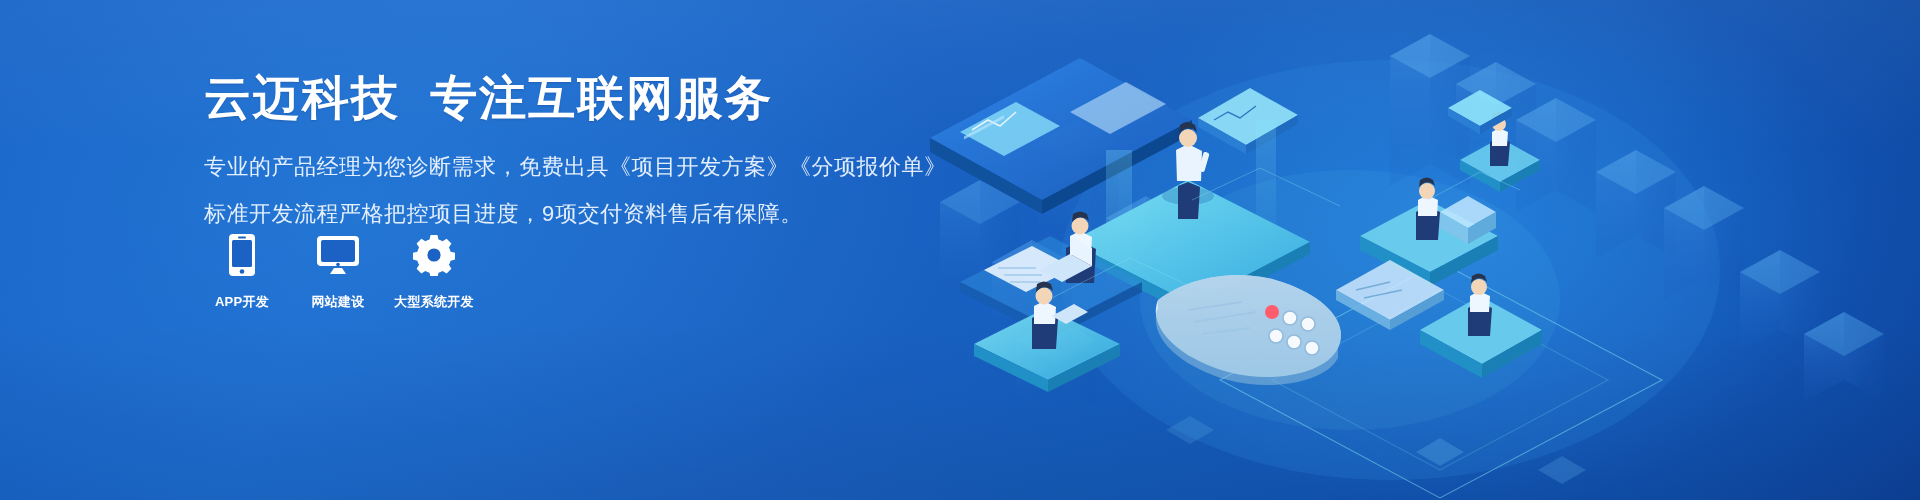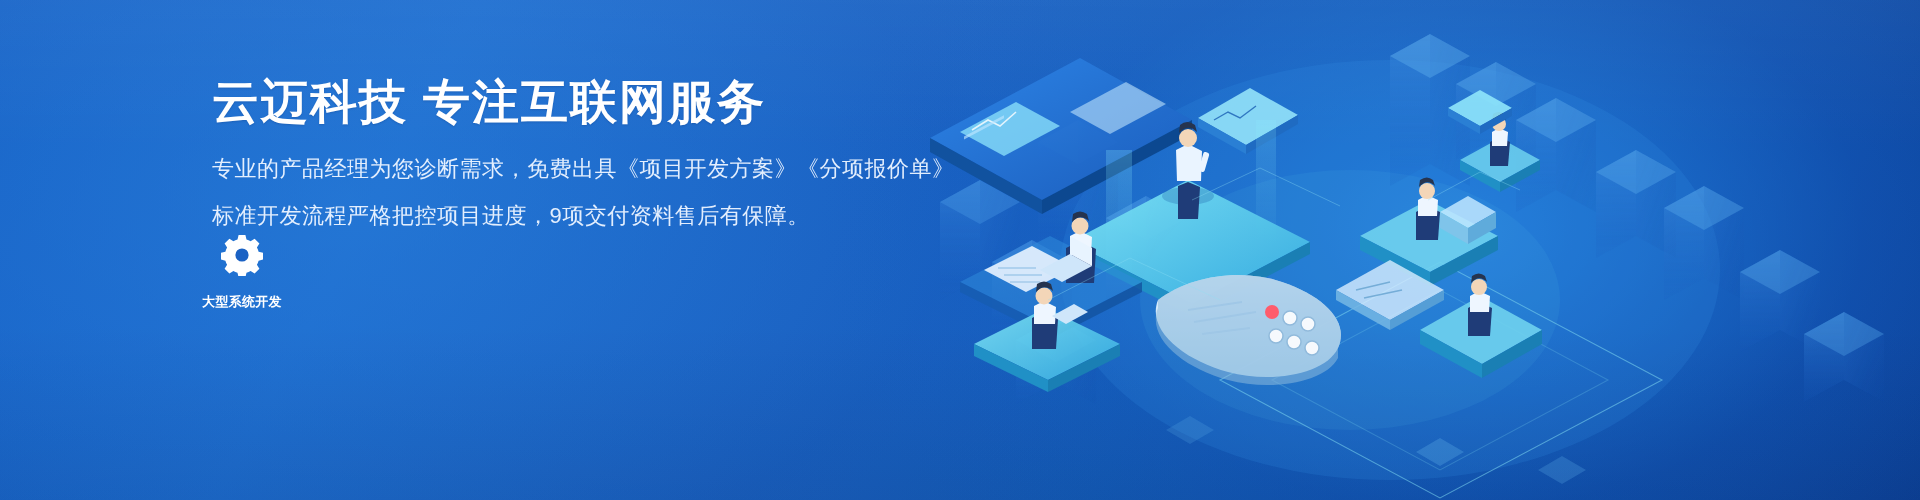--- a/index.html
+++ b/index.html
@@ -25,24 +25,25 @@
     content: "";
     position: absolute;
     inset: 0;
     background: linear-gradient(180deg, rgba(255,255,255,0.045) 0%, rgba(255,255,255,0.0) 30%, rgba(0,0,0,0.0) 65%, rgba(0,20,60,0.10) 100%);
     pointer-events: none;
   }
 
   
   .content {
     position: absolute;
-    left: 212px;
+    left: 204px;
     top: 74px;
     width: 720px;
     z-index: 5;
+    font-family: Liberation Mono, monospace;
   }
   .headline {
     color: #ffffff;
     font-size: 47px;
     line-height: 56px;
     font-weight: bold;
     letter-spacing: 2px;
     margin: 0 0 22px 0;
     white-space: nowrap;
     text-shadow: 0 1px 2px rgba(0,30,80,0.18);
@@ -347,23 +348,45 @@
   </div>
 
   <div class="content">
     <h1 class="headline">云迈科技 专注互联网服务</h1>
     <p class="sub">专业的产品经理为您诊断需求，免费出具《项目开发方案》《分项报价单》</p>
     <p class="sub">标准开发流程严格把控项目进度，9项交付资料售后有保障。</p>
   </div>
 
   <div class="services">
 
-
-
-
+    <div class="service">
+      <span class="svc-icon">
+        <svg width="28" height="44" viewBox="0 0 28 44" xmlns="http://www.w3.org/2000/svg">
+          <rect x="1" y="1" width="26" height="42" rx="4" fill="#ffffff"></rect>
+          <rect x="4" y="7" width="20" height="27" rx="1.5" fill="#1b62c4"></rect>
+          <rect x="10" y="3.6" width="8" height="2" rx="1" fill="#1b62c4"></rect>
+          <circle cx="14" cy="38.5" r="2.3" fill="#1b62c4"></circle>
+        </svg>
+      </span>
+      <span class="svc-label">APP开发</span>
+    </div>
+
+
+
+    <div class="service">
+      <span class="svc-icon">
+        <svg width="44" height="40" viewBox="0 0 44 40" xmlns="http://www.w3.org/2000/svg">
+          <rect x="1" y="1" width="42" height="30" rx="4" fill="#ffffff"></rect>
+          <rect x="5" y="5" width="34" height="22" rx="2" fill="#1b62c4"></rect>
+          <circle cx="22" cy="29.6" r="1.8" fill="#1b62c4"></circle>
+          <path d="M14 39 l4 -6 h8 l4 6 z" fill="#ffffff"></path>
+        </svg>
+      </span>
+      <span class="svc-label">网站建设</span>
+    </div>
 
     <div class="service">
       <span class="svc-icon">
         <svg width="42" height="42" viewBox="0 0 42 42" xmlns="http://www.w3.org/2000/svg">
           <path d="M17.6 1 h6.8 l1.1 4.6 a15.8 15.8 0 0 1 4.1 1.7 l4 -2.5 l4.8 4.8 l-2.5 4 a15.8 15.8 0 0 1 1.7 4.1 l4.5 1.1 v6.8 l-4.5 1.1 a15.8 15.8 0 0 1 -1.7 4.1 l2.5 4 l-4.8 4.8 l-4 -2.5 a15.8 15.8 0 0 1 -4.1 1.7 l-1.1 4.6 h-6.8 l-1.1 -4.6 a15.8 15.8 0 0 1 -4.1 -1.7 l-4 2.5 l-4.8 -4.8 l2.5 -4 a15.8 15.8 0 0 1 -1.7 -4.1 l-4.5 -1.1 v-6.8 l4.5 -1.1 a15.8 15.8 0 0 1 1.7 -4.1 l-2.5 -4 l4.8 -4.8 l4 2.5 a15.8 15.8 0 0 1 4.1 -1.7 z" fill="#ffffff"></path>
           <circle cx="21" cy="21" r="6.6" fill="#1b62c4"></circle>
         </svg>
       </span>
       <span class="svc-label">大型系统开发</span>
     </div>

